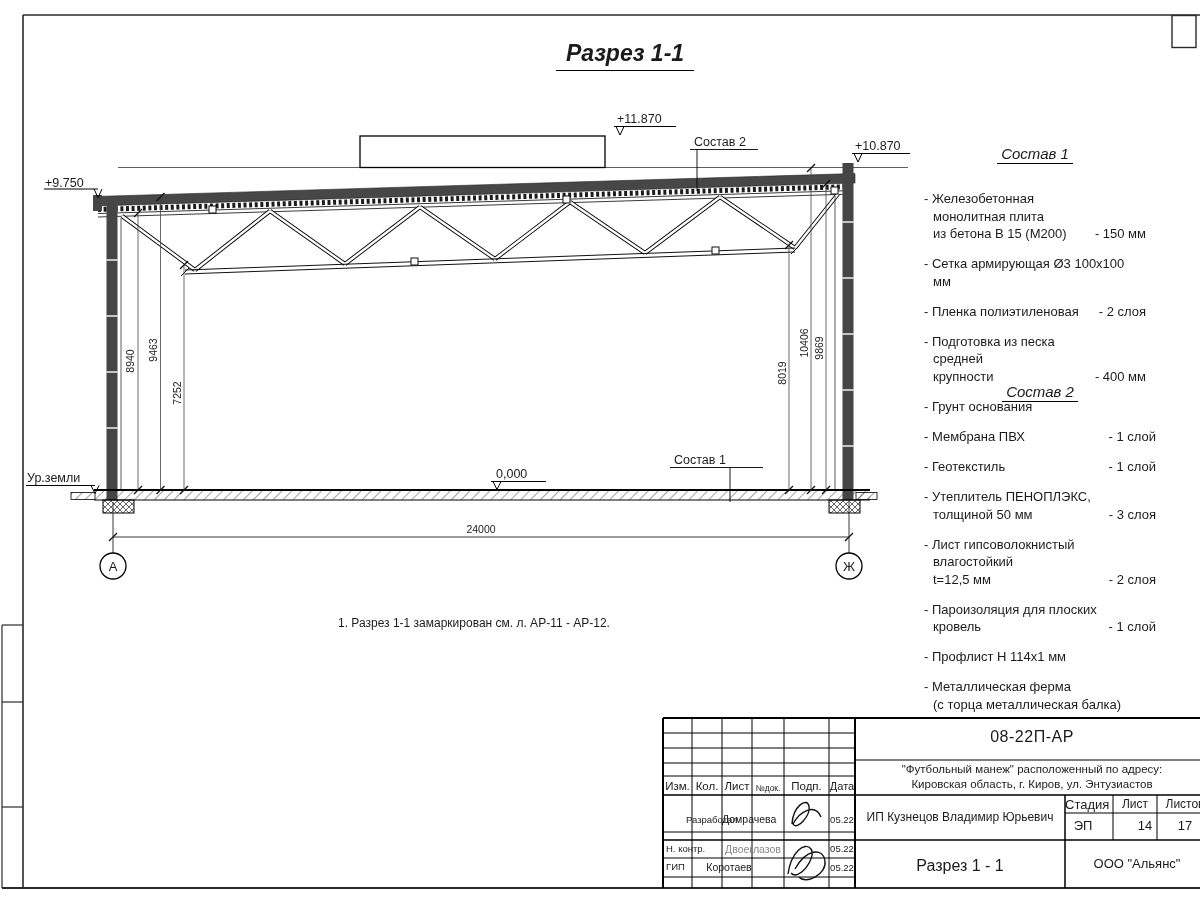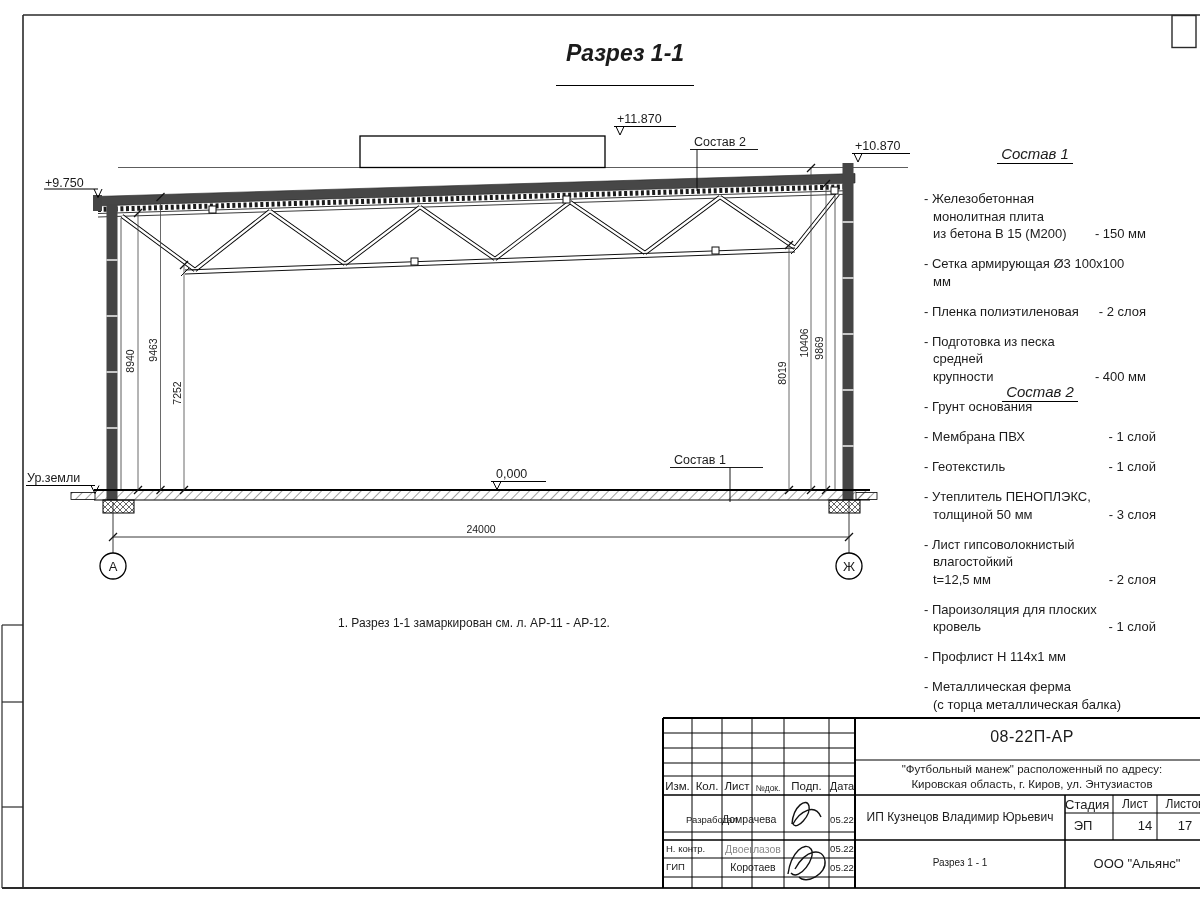--- a/index.html
+++ b/index.html
@@ -3,21 +3,21 @@
 <meta charset="utf-8">
 <style>
   html,body{margin:0;padding:0;background:#888;}
   #page{position:relative;width:1200px;height:900px;background:#fff;overflow:hidden;
         font-family:"Liberation Sans",sans-serif;color:#1b1b1b;}
   svg{position:absolute;left:0;top:0;}
   svg text{font-family:"Liberation Sans",sans-serif;fill:#1b1b1b;}
   .t{position:absolute;white-space:nowrap;}
   
   #dtitle{left:556px;top:40px;font-size:23px;font-style:italic;font-weight:600;
-          padding:0 10px 18px 10px;border-bottom:1.6px solid #000;}
+          padding:0 10px 3px 10px;border-bottom:1.6px solid #000;}
   
   #note{left:338px;top:616px;font-size:12px;}
   
   .panel{position:absolute;}
   #s1panel{left:924px;top:145px;width:222px;}
   #s2panel{left:924px;top:383px;width:232px;}
   .ptitle{text-align:center;font-style:italic;font-size:15px;margin-bottom:24px;}
   .ptitle span{border-bottom:1.2px solid #000;padding:0 4px 1px 4px;}
   .items{display:flex;flex-direction:column;gap:12.5px;font-size:13px;line-height:1.35;margin-top:28px;}
   .item{display:flex;justify-content:space-between;align-items:flex-end;gap:6px;}
@@ -325,28 +325,28 @@
 
 <span class="st" style="left:666px;top:814px;font-size:9.5px;margin-left:20px;">Разработал</span>
 <span class="st stc" style="left:722px;width:42px;top:813px;font-size:10.5px;">Домрачева</span>
 <span class="st stc" style="left:829px;width:26px;top:814px;font-size:9.5px;">05.22</span>
 
 <span class="st" style="left:666px;top:843px;font-size:9.5px;">Н. контр.</span>
 <span class="st stc gray" style="left:722px;width:62px;top:843px;font-size:10.5px;">Двоеглазов</span>
 <span class="st stc" style="left:829px;width:26px;top:843px;font-size:9.5px;">05.22</span>
 
 <span class="st" style="left:666px;top:861px;font-size:9.5px;">ГИП</span>
-<span class="st stc" style="left:722px;width:62px;top:861px;font-size:10.5px;">Коротаев</span>
+<span class="st stc" style="left:698px;width:62px;top:861px;font-size:10.5px;">Коротаев</span>
 <span class="st stc" style="left:829px;width:26px;top:862px;font-size:9.5px;">05.22</span>
 
 <span class="st stc" style="left:857px;width:350px;top:728px;font-size:16px;letter-spacing:0.5px;">08-22П-АР</span>
 <div class="st stc pre" style="left:857px;width:350px;top:762px;font-size:11.5px;line-height:1.3;">"Футбольный манеж" расположенный по адресу:
 Кировская область, г. Киров, ул. Энтузиастов</div>
 <span class="st stc" style="left:857px;width:206px;top:810px;font-size:12px;">ИП Кузнецов Владимир Юрьевич</span>
-<span class="st stc" style="left:857px;width:206px;top:857px;font-size:10px;">Разрез 1 - 1</span>
+<span class="st stc" style="left:857px;width:206px;top:857px;font-size:16px;">Разрез 1 - 1</span>
 <span class="st stc" style="left:1067px;width:140px;top:856px;font-size:13px;">ООО "Альянс"</span>
 
 <span class="st stc" style="left:1065px;width:34px;top:797px;font-size:13px;">Стадия</span>
 <span class="st stc" style="left:1113px;width:44px;top:797px;font-size:12px;">Лист</span>
 <span class="st stc" style="left:1157px;width:56px;top:797px;font-size:12px;">Листов</span>
 <span class="st stc" style="left:1065px;width:36px;top:818px;font-size:13px;">ЭП</span>
 <span class="st stc" style="left:1113px;width:64px;top:818px;font-size:13px;">14</span>
 <span class="st stc" style="left:1157px;width:56px;top:818px;font-size:13px;">17</span>
 
 </div>

